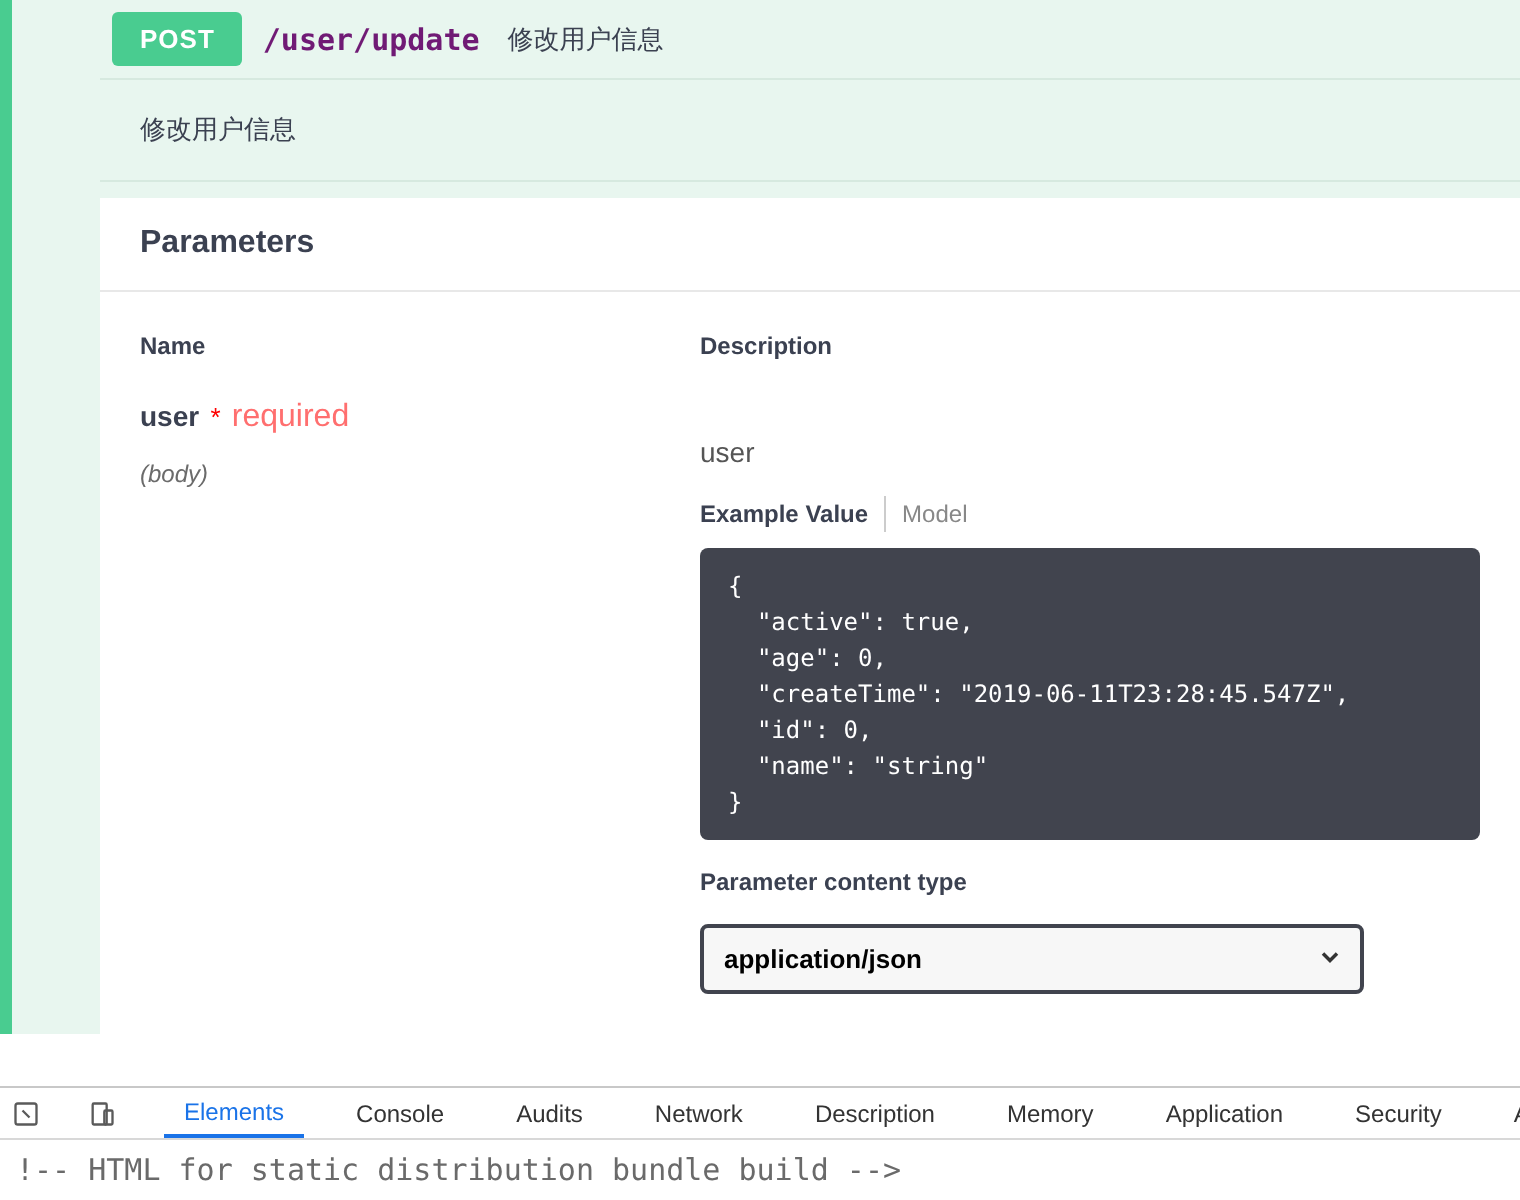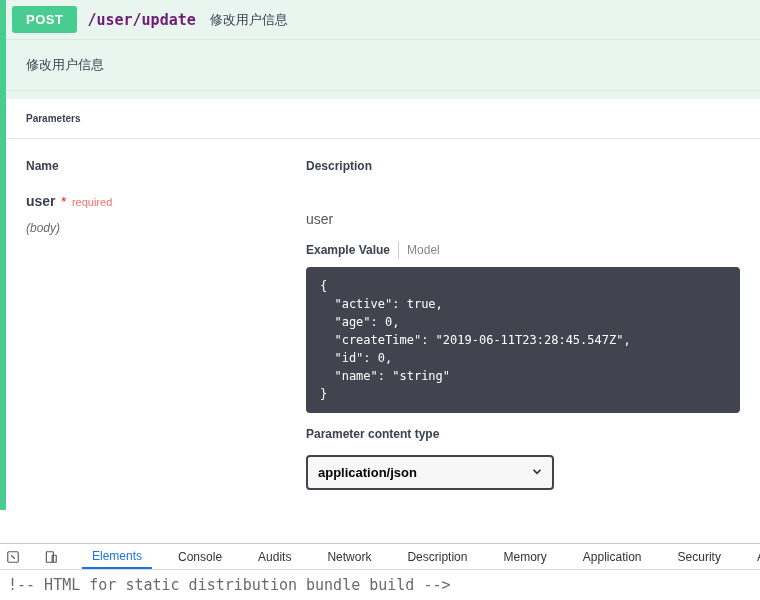--- a/index.html
+++ b/index.html
@@ -1,49 +1,49 @@
 <!DOCTYPE html>
 <html><head>
 <meta charset="utf-8">
 <style>
   * { box-sizing: border-box; margin: 0; padding: 0; }
   body { font-family: -apple-system, BlinkMacSystemFont, "Segoe UI", Arial, sans-serif; font-size: 13px; color: #3b4151; background: #fff; width: 760px; height: 600px; overflow: hidden; position: relative; }
 
   
-  .api-wrap { border-left: 6px solid #49cc90; background: #e8f6ef; }
+  .api-wrap { border-left: 6px solid #49cc90; background: #e8f6ef; padding-left: 44px; }
   .api-header { display: flex; align-items: center; gap: 10px; padding: 6px 10px 6px 6px; border-bottom: 1px solid #d6e9df; }
   .method { background: #49cc90; color: #fff; font-weight: 700; font-size: 13px; padding: 6px 14px; border-radius: 3px; letter-spacing: 0.5px; }
   .path { font-size: 15px; color: #701a75; font-weight: 600; font-family: Menlo, Consolas, monospace; }
   .summary { color: #3b4151; font-size: 13px; margin-left: 4px; }
 
   .api-desc { padding: 16px 20px; font-size: 13px; color: #3b4151; border-bottom: 1px solid #d6e9df; }
 
   .params-section { background: #fff; margin: 8px 0 0 0; }
-  .params-title { font-weight: 700; font-size: 10px; padding: 14px 20px; color: #3b4151; border-bottom: 1px solid #e8e8e8; }
+  .params-title { font-weight: 700; font-size: 16px; padding: 14px 20px; color: #3b4151; border-bottom: 1px solid #e8e8e8; }
 
   .param-table { display: flex; padding: 20px; gap: 0; }
   .col-name { width: 280px; flex-shrink: 0; }
   .col-desc { flex: 1; }
   .th { font-weight: 700; font-size: 12px; color: #3b4151; padding-bottom: 20px; }
 
   .param-name { font-weight: 700; font-size: 14px; color: #3b4151; }
   .required-star { color: #ff0000; margin-left: 2px; }
-  .required-text { color: #ff6f6f; font-size: 11px; margin-left: 2px; }
+  .required-text { color: #ff6f6f; font-size: 16px; margin-left: 2px; }
   .param-in { color: #6b6b6b; font-style: italic; font-size: 12px; margin-top: 12px; }
 
   .param-desc-text { color: #555; font-size: 14px; margin-top: 18px; margin-bottom: 14px; }
 
   .example-tabs { display: flex; align-items: center; gap: 0; margin-bottom: 8px; }
   .example-tab { font-size: 12px; font-weight: 700; color: #3b4151; padding: 2px 0; }
   .example-tab.inactive { font-weight: 400; color: #888; margin-left: 8px; border-left: 1px solid #ccc; padding-left: 8px; cursor: pointer; }
 
   .code-block { background: #41444e; color: #fff; border-radius: 4px; padding: 10px 14px; font-family: Menlo, Consolas, monospace; font-size: 12px; line-height: 1.5; white-space: pre; overflow: auto; }
 
   .pct-label { font-size: 12px; font-weight: 700; color: #3b4151; margin-top: 14px; margin-bottom: 14px; }
-  .select-wrap { position: relative; width: 248px; }
+  .select-wrap { position: relative; width: 332px; }
   .select { width: 100%; border: 2px solid #41444e; border-radius: 4px; padding: 8px 30px 8px 10px; font-size: 13px; font-weight: 700; background: #f7f7f7; appearance: none; cursor: pointer; }
   .chevron { position: absolute; right: 10px; top: 50%; transform: translateY(-50%); pointer-events: none; }
   .chevron svg { width: 14px; height: 14px; }
 
   
   .devtools { position: absolute; left: 0; right: 0; bottom: 0; background: #fff; border-top: 1px solid #c8c8c8; font-size: 12px; }
   .devtools-tabs { display: flex; align-items: center; height: 26px; padding: 0 6px; gap: 16px; border-bottom: 1px solid #d8d8d8; }
   .dt-icon { width: 16px; height: 16px; margin-right: 8px; display:flex; align-items:center; justify-content:center; color:#5a5a5a; cursor:pointer; }
   .dt-tab { padding: 0 10px; height: 100%; display: flex; align-items: center; color: #333; cursor: pointer; }
   .dt-tab.active { color: #1a73e8; border-bottom: 2px solid #1a73e8; }

